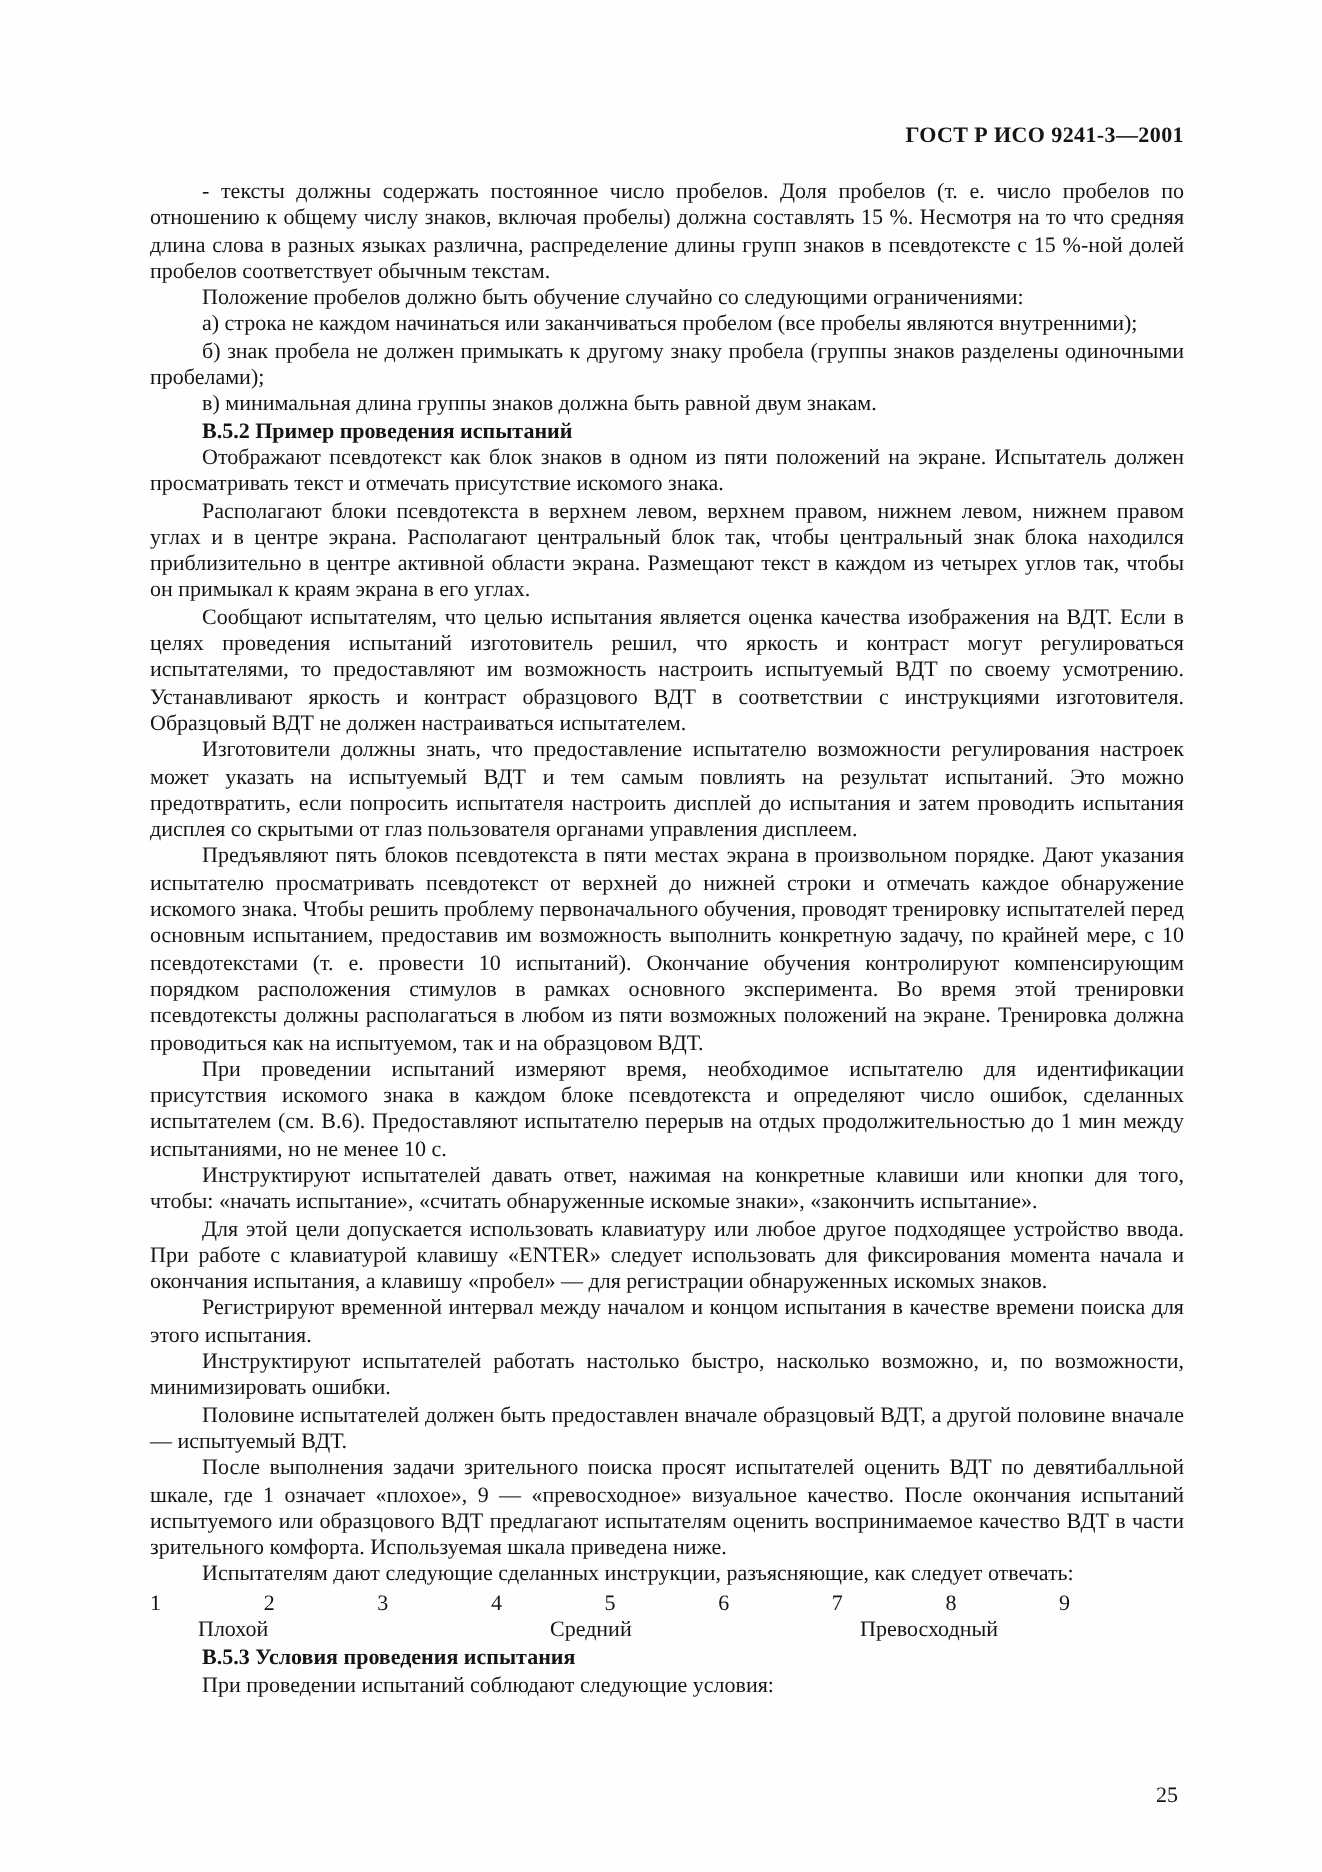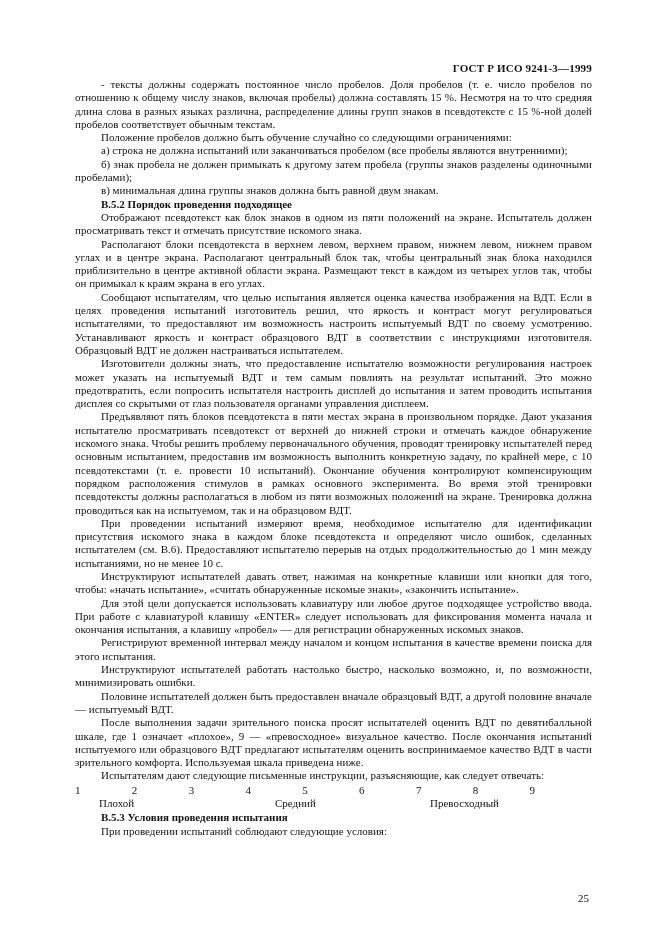--- a/index.html
+++ b/index.html
@@ -16,21 +16,21 @@
   .header {
     position: absolute;
     top: 62px;
     right: 69px;
     font-size: 11px;
     font-weight: bold;
     letter-spacing: 0.2px;
   }
   .doc-body {
     position: absolute;
-    top: 78px;
+    top: 90px;
     left: 75px;
     width: 517px;
     font-size: 11px;
     line-height: 13.3px;
     text-align: justify;
   }
   .para { text-indent: 26px; }
   .heading { font-weight: bold; }
   .note { font-size: 10px; }
   .scale {
@@ -59,43 +59,43 @@
     right: 72px;
     font-size: 11px;
   }
 </style>
 </head>
 <body>
 
 <div class="page">
 
   <div class="header">
-    <span>ГОСТ Р ИСО 9241-3—1999</span>
+    <span>ГОСТ Р ИСО 9241-3—2001</span>
   </div>
 
   <div class="doc-body">
     <p class="para">- тексты должны содержать постоянное число пробелов. Доля пробелов (т. е. число пробелов по отношению к общему числу знаков, включая пробелы) должна составлять 15 %. Несмотря на то что средняя длина слова в разных языках различна, распределение длины групп знаков в псевдотексте с 15 %-ной долей пробелов соответствует обычным текстам.</p>
     <p class="para">Положение пробелов должно быть обучение случайно со следующими ограничениями:</p>
-    <p class="para">а) строка не должна испытаний или заканчиваться пробелом (все пробелы являются внутренними);</p>
-    <p class="para">б) знак пробела не должен примыкать к другому затем пробела (группы знаков разделены одиночными пробелами);</p>
+    <p class="para">а) строка не каждом начинаться или заканчиваться пробелом (все пробелы являются внутренними);</p>
+    <p class="para">б) знак пробела не должен примыкать к другому знаку пробела (группы знаков разделены одиночными пробелами);</p>
     <p class="para">в) минимальная длина группы знаков должна быть равной двум знакам.</p>
-    <p class="para heading">В.5.2 Порядок проведения подходящее</p>
+    <p class="para heading">В.5.2 Пример проведения испытаний</p>
     <p class="para">Отображают псевдотекст как блок знаков в одном из пяти положений на экране. Испытатель должен просматривать текст и отмечать присутствие искомого знака.</p>
     <p class="para">Располагают блоки псевдотекста в верхнем левом, верхнем правом, нижнем левом, нижнем правом углах и в центре экрана. Располагают центральный блок так, чтобы центральный знак блока находился приблизительно в центре активной области экрана. Размещают текст в каждом из четырех углов так, чтобы он примыкал к краям экрана в его углах.</p>
     <p class="para">Сообщают испытателям, что целью испытания является оценка качества изображения на ВДТ. Если в целях проведения испытаний изготовитель решил, что яркость и контраст могут регулироваться испытателями, то предоставляют им возможность настроить испытуемый ВДТ по своему усмотрению. Устанавливают яркость и контраст образцового ВДТ в соответствии с инструкциями изготовителя. Образцовый ВДТ не должен настраиваться испытателем.</p>
     <p class="para">Изготовители должны знать, что предоставление испытателю возможности регулирования настроек может указать на испытуемый ВДТ и тем самым повлиять на результат испытаний. Это можно предотвратить, если попросить испытателя настроить дисплей до испытания и затем проводить испытания дисплея со скрытыми от глаз пользователя органами управления дисплеем.</p>
     <p class="para">Предъявляют пять блоков псевдотекста в пяти местах экрана в произвольном порядке. Дают указания испытателю просматривать псевдотекст от верхней до нижней строки и отмечать каждое обнаружение искомого знака. Чтобы решить проблему первоначального обучения, проводят тренировку испытателей перед основным испытанием, предоставив им возможность выполнить конкретную задачу, по крайней мере, с 10 псевдотекстами (т. е. провести 10 испытаний). Окончание обучения контролируют компенсирующим порядком расположения стимулов в рамках основного эксперимента. Во время этой тренировки псевдотексты должны располагаться в любом из пяти возможных положений на экране. Тренировка должна проводиться как на испытуемом, так и на образцовом ВДТ.</p>
     <p class="para">При проведении испытаний измеряют время, необходимое испытателю для идентификации присутствия искомого знака в каждом блоке псевдотекста и определяют число ошибок, сделанных испытателем (см. В.6). Предоставляют испытателю перерыв на отдых продолжительностью до 1 мин между испытаниями, но не менее 10 с.</p>
     <p class="para">Инструктируют испытателей давать ответ, нажимая на конкретные клавиши или кнопки для того, чтобы: «начать испытание», «считать обнаруженные искомые знаки», «закончить испытание».</p>
     <p class="para">Для этой цели допускается использовать клавиатуру или любое другое подходящее устройство ввода. При работе с клавиатурой клавишу «ENTER» следует использовать для фиксирования момента начала и окончания испытания, а клавишу «пробел» — для регистрации обнаруженных искомых знаков.</p>
     <p class="para">Регистрируют временной интервал между началом и концом испытания в качестве времени поиска  для этого испытания.</p>
     <p class="para">Инструктируют испытателей работать настолько быстро, насколько возможно, и, по возможности, минимизировать ошибки.</p>
     <p class="para">Половине испытателей должен быть предоставлен вначале образцовый ВДТ, а другой половине вначале — испытуемый ВДТ.</p>
     <p class="para">После выполнения задачи зрительного поиска просят испытателей оценить ВДТ по девятибалльной шкале, где 1 означает «плохое», 9 — «превосходное» визуальное качество. После окончания испытаний испытуемого или образцового ВДТ предлагают испытателям оценить воспринимаемое качество ВДТ в части зрительного комфорта. Используемая шкала приведена ниже.</p>
-    <p class="para">Испытателям дают следующие письменные инструкции, разъясняющие, как следует отвечать:</p>
+    <p class="para">Испытателям дают следующие сделанных инструкции, разъясняющие, как следует отвечать:</p>
 
     <div class="scale">
       <div class="scale-numbers">
         <span>1</span>
         <span>2</span>
         <span>3</span>
         <span>4</span>
         <span>5</span>
         <span>6</span>
         <span>7</span>

